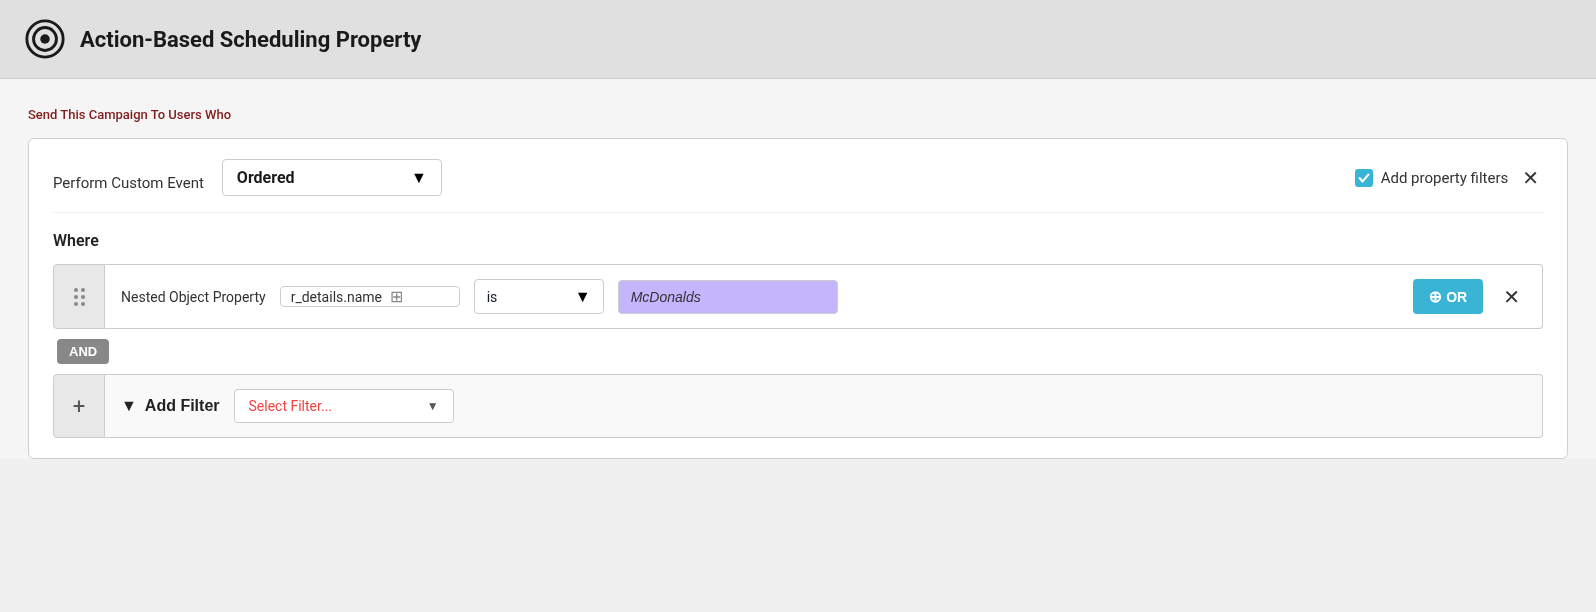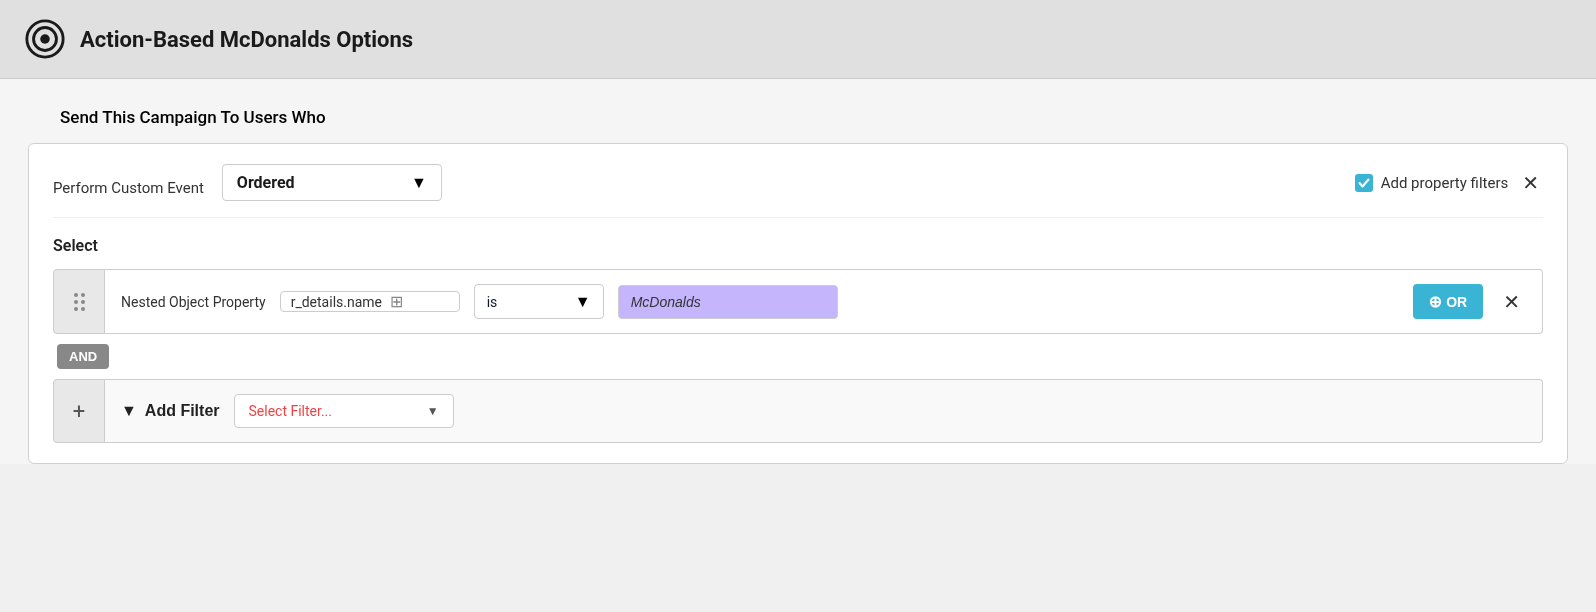--- a/index.html
+++ b/index.html
@@ -29,25 +29,24 @@
       font-weight: 700;
       color: #1a1a1a;
     }
 
     .main-content {
       background: #f5f5f5;
       padding: 28px 28px 0 28px;
     }
 
     .section-label {
-      font-size: 17px;
+      font-size: 13px;
       font-weight: 500;
-      color: #000000;
+      color: #7f1d1d;
       margin-bottom: 16px;
-      margin-left: 32px;
     }
 
     .card {
       background: #fff;
       border: 1px solid #d0d0d0;
       border-radius: 6px;
       padding: 20px 24px 0 24px;
     }
 
     .event-row {
@@ -363,21 +362,21 @@
   </style>
 </head>
 <body>
 
 <div class="header">
   <svg class="header-icon" viewBox="0 0 44 44" fill="none" xmlns="http://www.w3.org/2000/svg">
     <circle cx="22" cy="22" r="19" stroke="#1a1a1a" stroke-width="3" fill="none"></circle>
     <circle cx="22" cy="22" r="12" stroke="#1a1a1a" stroke-width="3" fill="none"></circle>
     <circle cx="22" cy="22" r="5" fill="#1a1a1a"></circle>
   </svg>
-  <span class="header-title">Action-Based McDonalds Options</span>
+  <span class="header-title">Action-Based Scheduling Property</span>
 </div>
 
 <div class="main-content">
   <div class="section-label">Send This Campaign To Users Who</div>
 
   <div class="card">
 
     <div class="event-row">
       <div class="event-left">
         <span class="event-label">Perform Custom Event</span>
@@ -393,21 +392,21 @@
               <polyline points="1.5,6 4.5,9.5 10.5,2.5" stroke="white" stroke-width="2" stroke-linecap="round" stroke-linejoin="round"></polyline>
             </svg>
           </div>
           <span class="checkbox-label">Add property filters</span>
         </div>
         <span class="close-x">✕</span>
       </div>
     </div>
 
     <div class="where-section">
-      <div class="where-label">Select</div>
+      <div class="where-label">Where</div>
 
       <div class="filter-row-container">
         <div class="drag-handle-cell">
           <div class="drag-dots">
             <span></span>
             <span></span>
             <span></span>
           </div>
         </div>
         <div class="filter-row-content">

